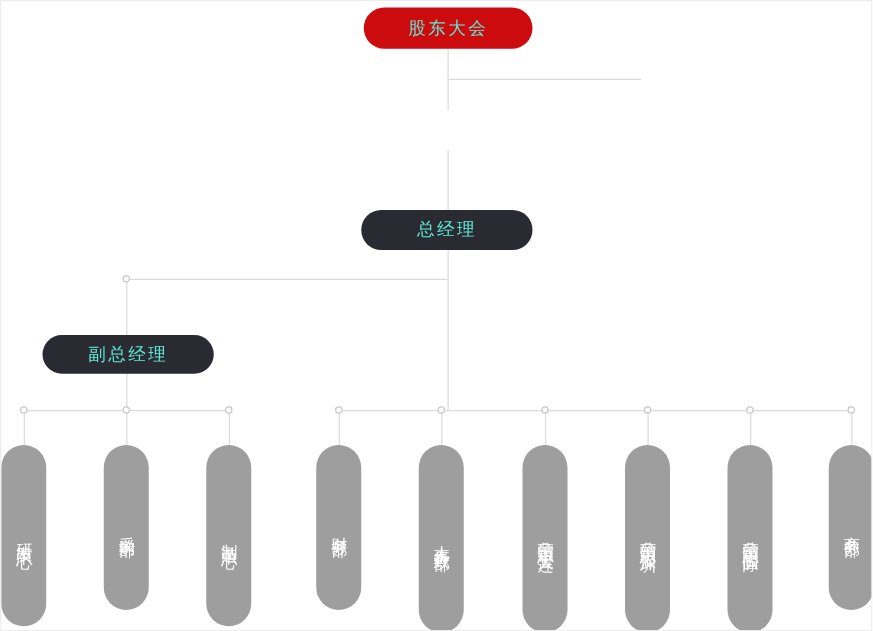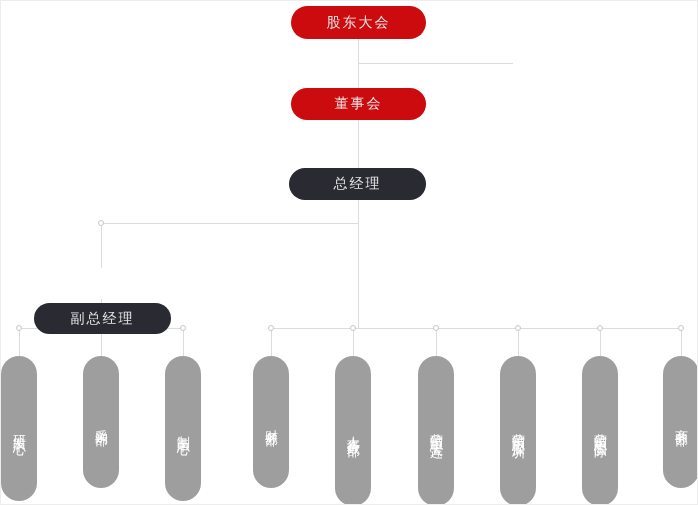--- a/index.html
+++ b/index.html
@@ -17,40 +17,40 @@
   .hl{height:1px;}
   .vl{width:1px;}
   
   .dot{
     position:absolute;width:6px;height:6px;border-radius:50%;
     background:#fff;border:1px solid #c8c8c8;box-sizing:border-box;
   }
   
   .node{
     position:absolute;display:flex;align-items:center;justify-content:center;
-    color:#e5e5e5;font-size:14px;letter-spacing:2px;
+    color:#5eead4;font-size:14px;letter-spacing:2px;
     border-radius:17px;white-space:nowrap;
   }
   .red{background:var(--red,#cc0b0f);}
   .dark{background:var(--dark,#2a2a33);text-align:right;}
   
   .vnode{
     position:absolute;width:36px;top:355px;
     display:flex;align-items:center;justify-content:center;
     background:var(--gray,#9e9e9e);color:#fff;
     border-radius:18px;
     writing-mode:vertical-rl;
     font-size:13px;letter-spacing:2px;white-space:nowrap;
   }
   
   .n-shareholders{left:290px;top:5px;width:135px;height:33px;}
   .n-supervisory {left:512px;top:46px;width:133px;height:33px;}
   .n-board      {left:290px;top:87px;width:135px;height:32px;}
   .n-gm         {left:288px;top:167px;width:137px;height:32px;}
-  .n-dgm        {left:33px;top:267px;width:137px;height:31px;margin-top:35px;}
+  .n-dgm        {left:33px;top:267px;width:137px;height:31px;}
   .d0{left:0;height:145px;}
   .d1{left:82px;height:132px;}
   .d2{left:164px;height:145px;}
   .d3{left:252px;height:132px;}
   .d4{left:334px;height:150px;}
   .d5{left:417px;height:150px;}
   .d6{left:499px;height:150px;}
   .d7{left:581px;height:150px;}
   .d8{left:662px;height:132px;}
 </style>
@@ -83,21 +83,20 @@
   <div class="dot" style="left:97px;top:324px"></div>
   <div class="dot" style="left:179px;top:324px"></div>
   <div class="dot" style="left:267px;top:324px"></div>
   <div class="dot" style="left:349px;top:324px"></div>
   <div class="dot" style="left:432px;top:324px"></div>
   <div class="dot" style="left:514px;top:324px"></div>
   <div class="dot" style="left:596px;top:324px"></div>
   <div class="dot" style="left:677px;top:324px"></div>
 
   <div class="node red n-shareholders">股东大会</div>
-  <div class="node red n-board">董事会</div>
   <div class="node dark n-gm">总经理</div>
   <div class="node dark n-dgm">副总经理</div>
 
   <div class="vnode d0">研发中心</div>
   <div class="vnode d1">采购部</div>
   <div class="vnode d2">制造中心</div>
   <div class="vnode d3">财务部</div>
   <div class="vnode d4">人事行政部</div>
   <div class="vnode d5">营销中心（大连）</div>
   <div class="vnode d6">营销中心（深圳）</div>

